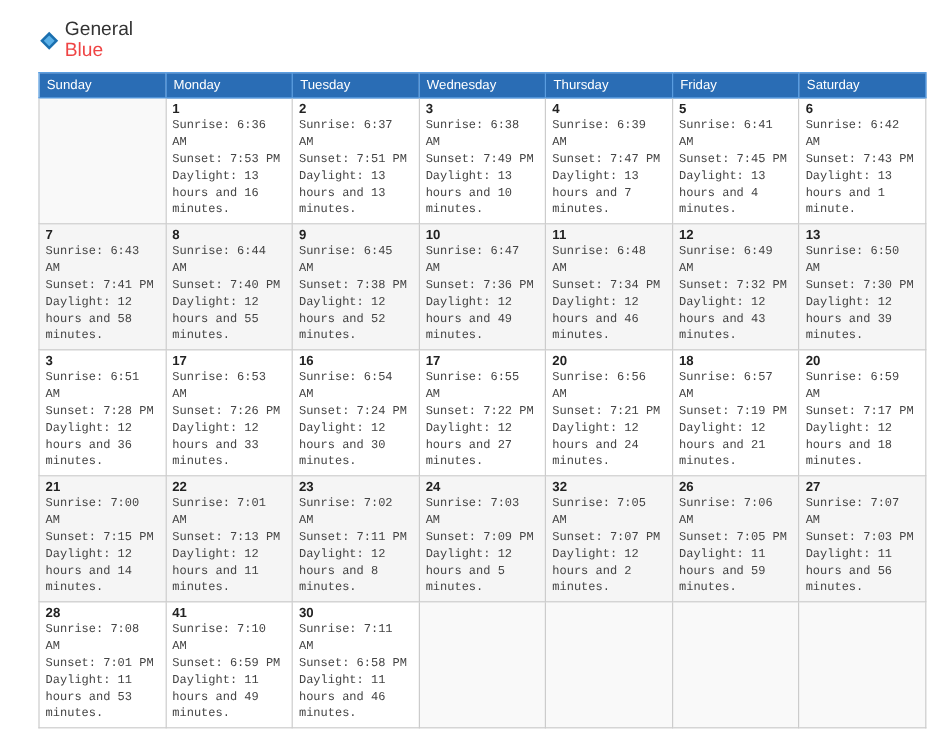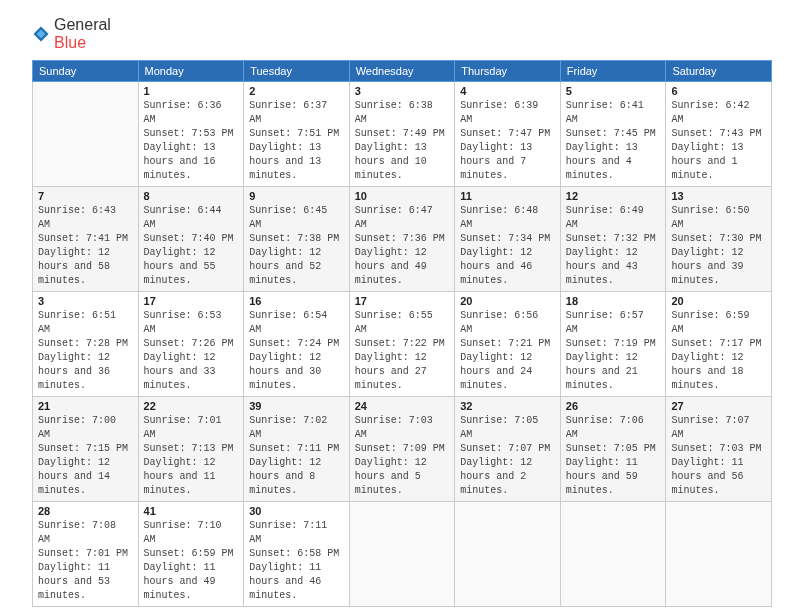--- a/index.html
+++ b/index.html
@@ -208,21 +208,21 @@
         <tr class="row-alt">
           <td>
             <div class="day-number">21</div>
             <div class="day-detail">Sunrise: 7:00 AM<br>Sunset: 7:15 PM<br>Daylight: 12 hours and 14 minutes.</div>
           </td>
           <td>
             <div class="day-number">22</div>
             <div class="day-detail">Sunrise: 7:01 AM<br>Sunset: 7:13 PM<br>Daylight: 12 hours and 11 minutes.</div>
           </td>
           <td>
-            <div class="day-number">39</div>
+            <div class="day-number">23</div>
             <div class="day-detail">Sunrise: 7:02 AM<br>Sunset: 7:11 PM<br>Daylight: 12 hours and 8 minutes.</div>
           </td>
           <td>
             <div class="day-number">24</div>
             <div class="day-detail">Sunrise: 7:03 AM<br>Sunset: 7:09 PM<br>Daylight: 12 hours and 5 minutes.</div>
           </td>
           <td>
             <div class="day-number">32</div>
             <div class="day-detail">Sunrise: 7:05 AM<br>Sunset: 7:07 PM<br>Daylight: 12 hours and 2 minutes.</div>
           </td>

